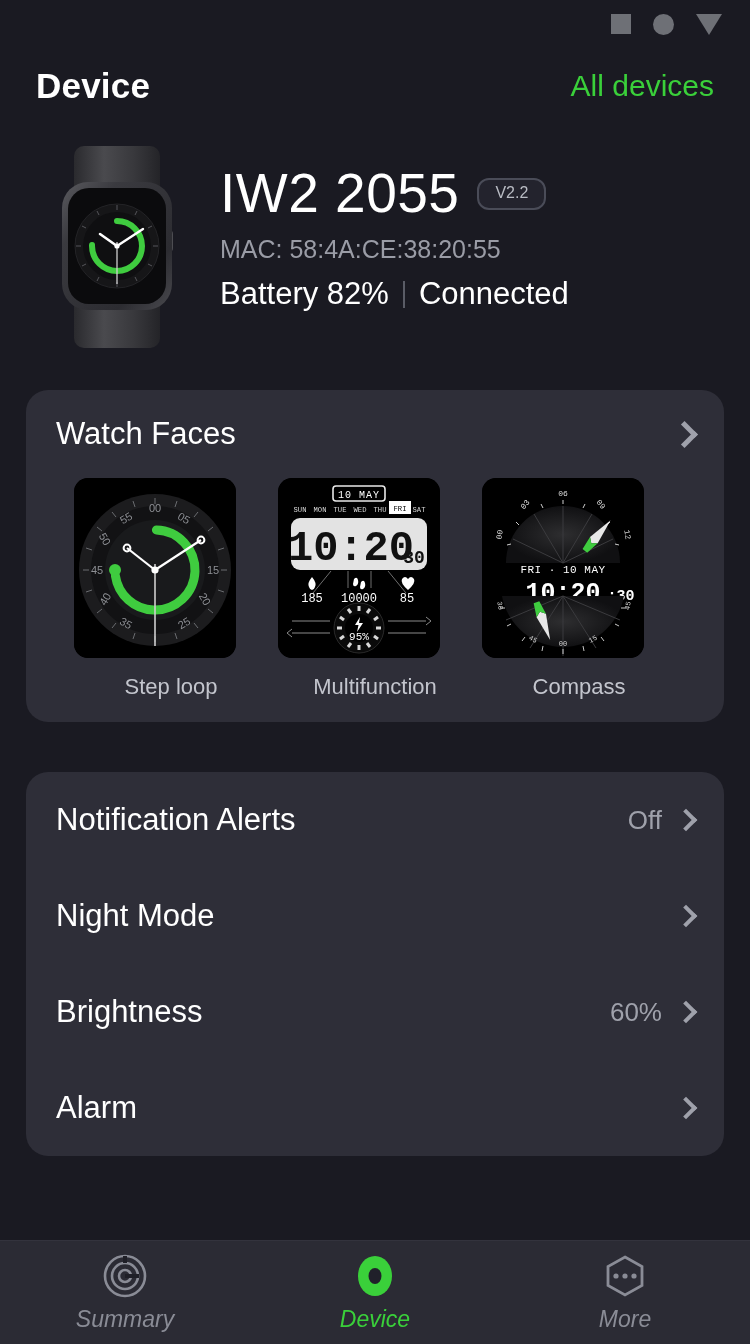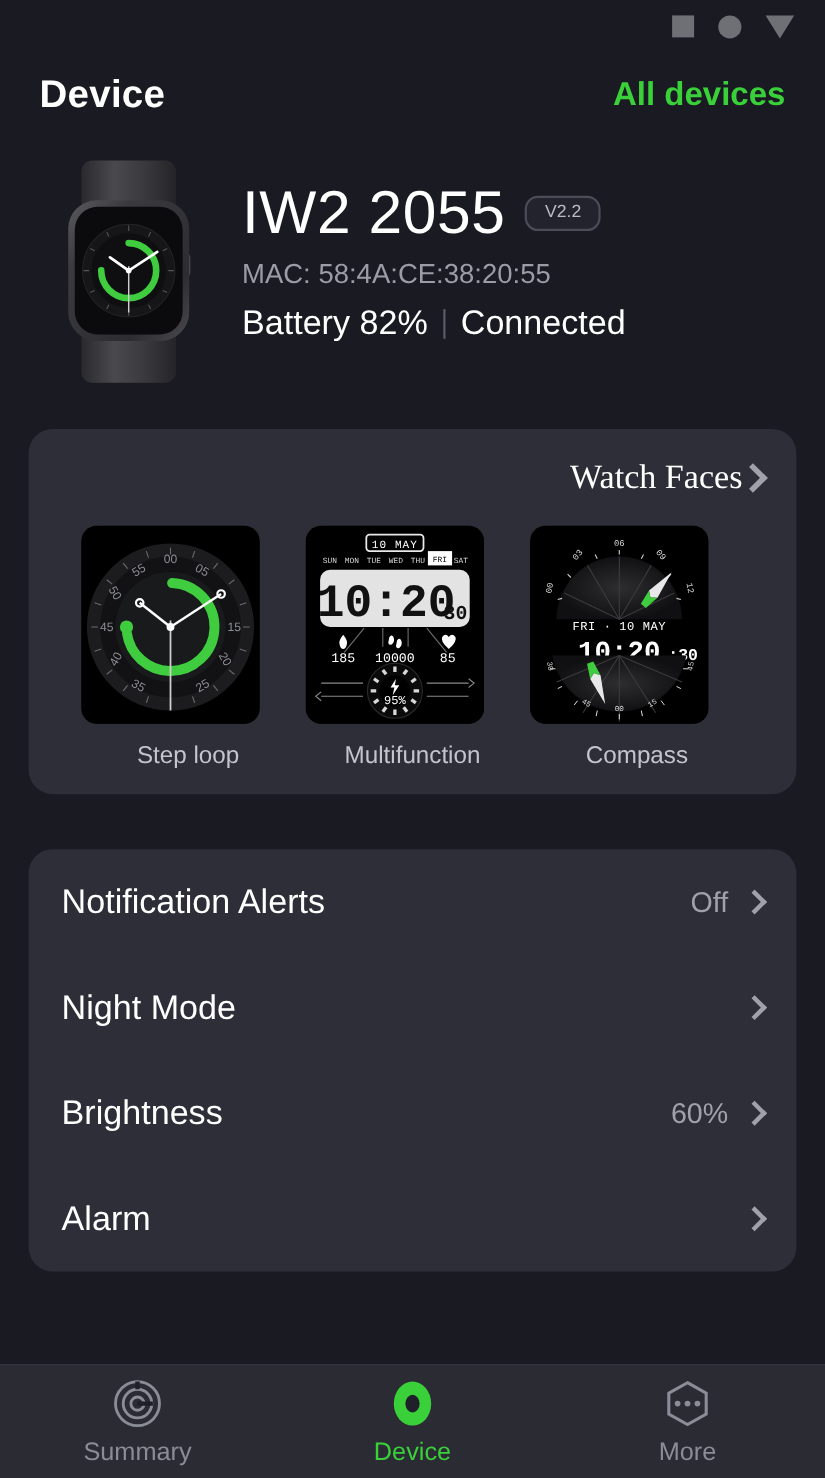--- a/index.html
+++ b/index.html
@@ -21,21 +21,21 @@
   .sb-ci{ width:21px; height:21px; background:#6e7076; border-radius:50%; }
   .sb-tri{ width:0; height:0; border-left:13px solid transparent;
            border-right:13px solid transparent; border-top:21px solid #6e7076; }
 
   
   .topbar{
     height:76px; display:flex; align-items:center;
     justify-content:space-between; padding:0 36px;
   }
   .page-title{ color:#ffffff; font-size:35px; font-weight:bold; letter-spacing:.2px;}
-  .all-devices{ color:#3ad03a; font-size:30px; font-weight:bold; }
+  .all-devices{ color:#3ad03a; font-size:30px; font-weight:normal; }
 
   
   .hero{ display:flex; align-items:flex-start; padding:18px 36px 6px 48px; }
   .watch-wrap{ width:140px; height:210px; position:relative; flex:0 0 auto; }
 
   .hero-info{ margin-left:32px; padding-top:24px; }
   .name-row{ display:flex; align-items:center; gap:18px; }
   .dev-name{ color:#fff; font-size:55px; font-weight:normal; letter-spacing:.5px; line-height:1; }
   .ver-badge{
     color:#b9bcc4; font-size:16px; padding:5px 16px 7px;
@@ -46,21 +46,21 @@
   .status-row{ display:flex; align-items:center; gap:14px; margin-top:12px; }
   .status-row .txt{ color:#ffffff; font-size:31px; }
   .divider-v{ width:2px; height:27px; background:#5a5c66; }
 
   
   .card{
     background:#2e2e38; border-radius:22px;
     margin:0 26px;
   }
   .card-faces{ margin-top:32px; padding:26px 30px 22px; }
-  .card-head{ display:flex; align-items:center; justify-content:flex-end;font-family:Liberation Serif, serif; }
+  .card-head{ display:flex; align-items:center; justify-content:space-between; }
   .card-title{ color:#ffffff; font-size:31px; }
 
   .chev{ display:inline-block; width:16px; height:16px;
          border-right:4px solid #9fa1ab; border-top:4px solid #9fa1ab;
          transform:rotate(45deg); }
   .chev.lg{ width:19px; height:19px; border-width:5px; }
 
   .faces{ display:flex; justify-content:space-between; margin-top:26px; padding:0 18px; }
   .face-item{ width:194px; }
   .face-thumb{ width:162px; height:180px; border-radius:14px; overflow:hidden;
@@ -76,21 +76,21 @@
   .srow-right{ display:flex; align-items:center; gap:16px; }
   .srow-value{ color:#9fa1ab; font-size:26px; }
 
   
   .bottomnav{
     position:absolute; left:0; bottom:0; width:750px; height:104px;
     background:#2b2b34; display:flex; align-items:center;
     border-top:1px solid #33333d;
   }
   .nav-item{ flex:1; display:flex; flex-direction:column; align-items:center; gap:6px; }
-  .nav-label{ font-size:23px; color:#8a8c96; }
+  .nav-label{ font-size:23px; color:#8a8c96;font-style:italic; }
   .nav-item.active .nav-label{ color:#3ad03a; }
 </style>
 </head>
 <body>
 
 <div class="statusbar">
   <div class="sb-sq"></div>
   <div class="sb-ci"></div>
   <div class="sb-tri"></div>
 </div>

